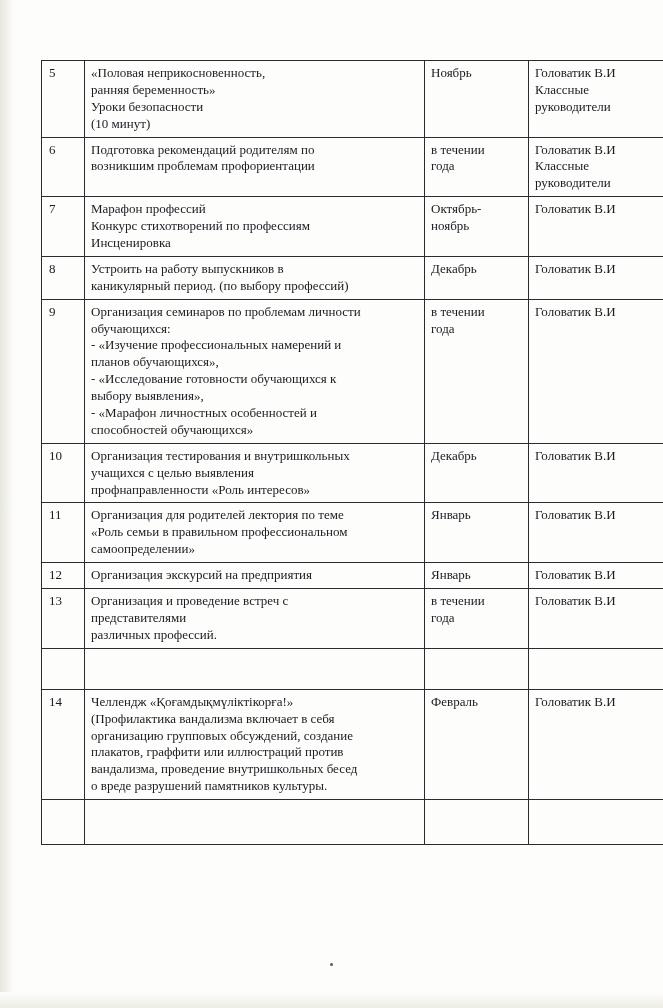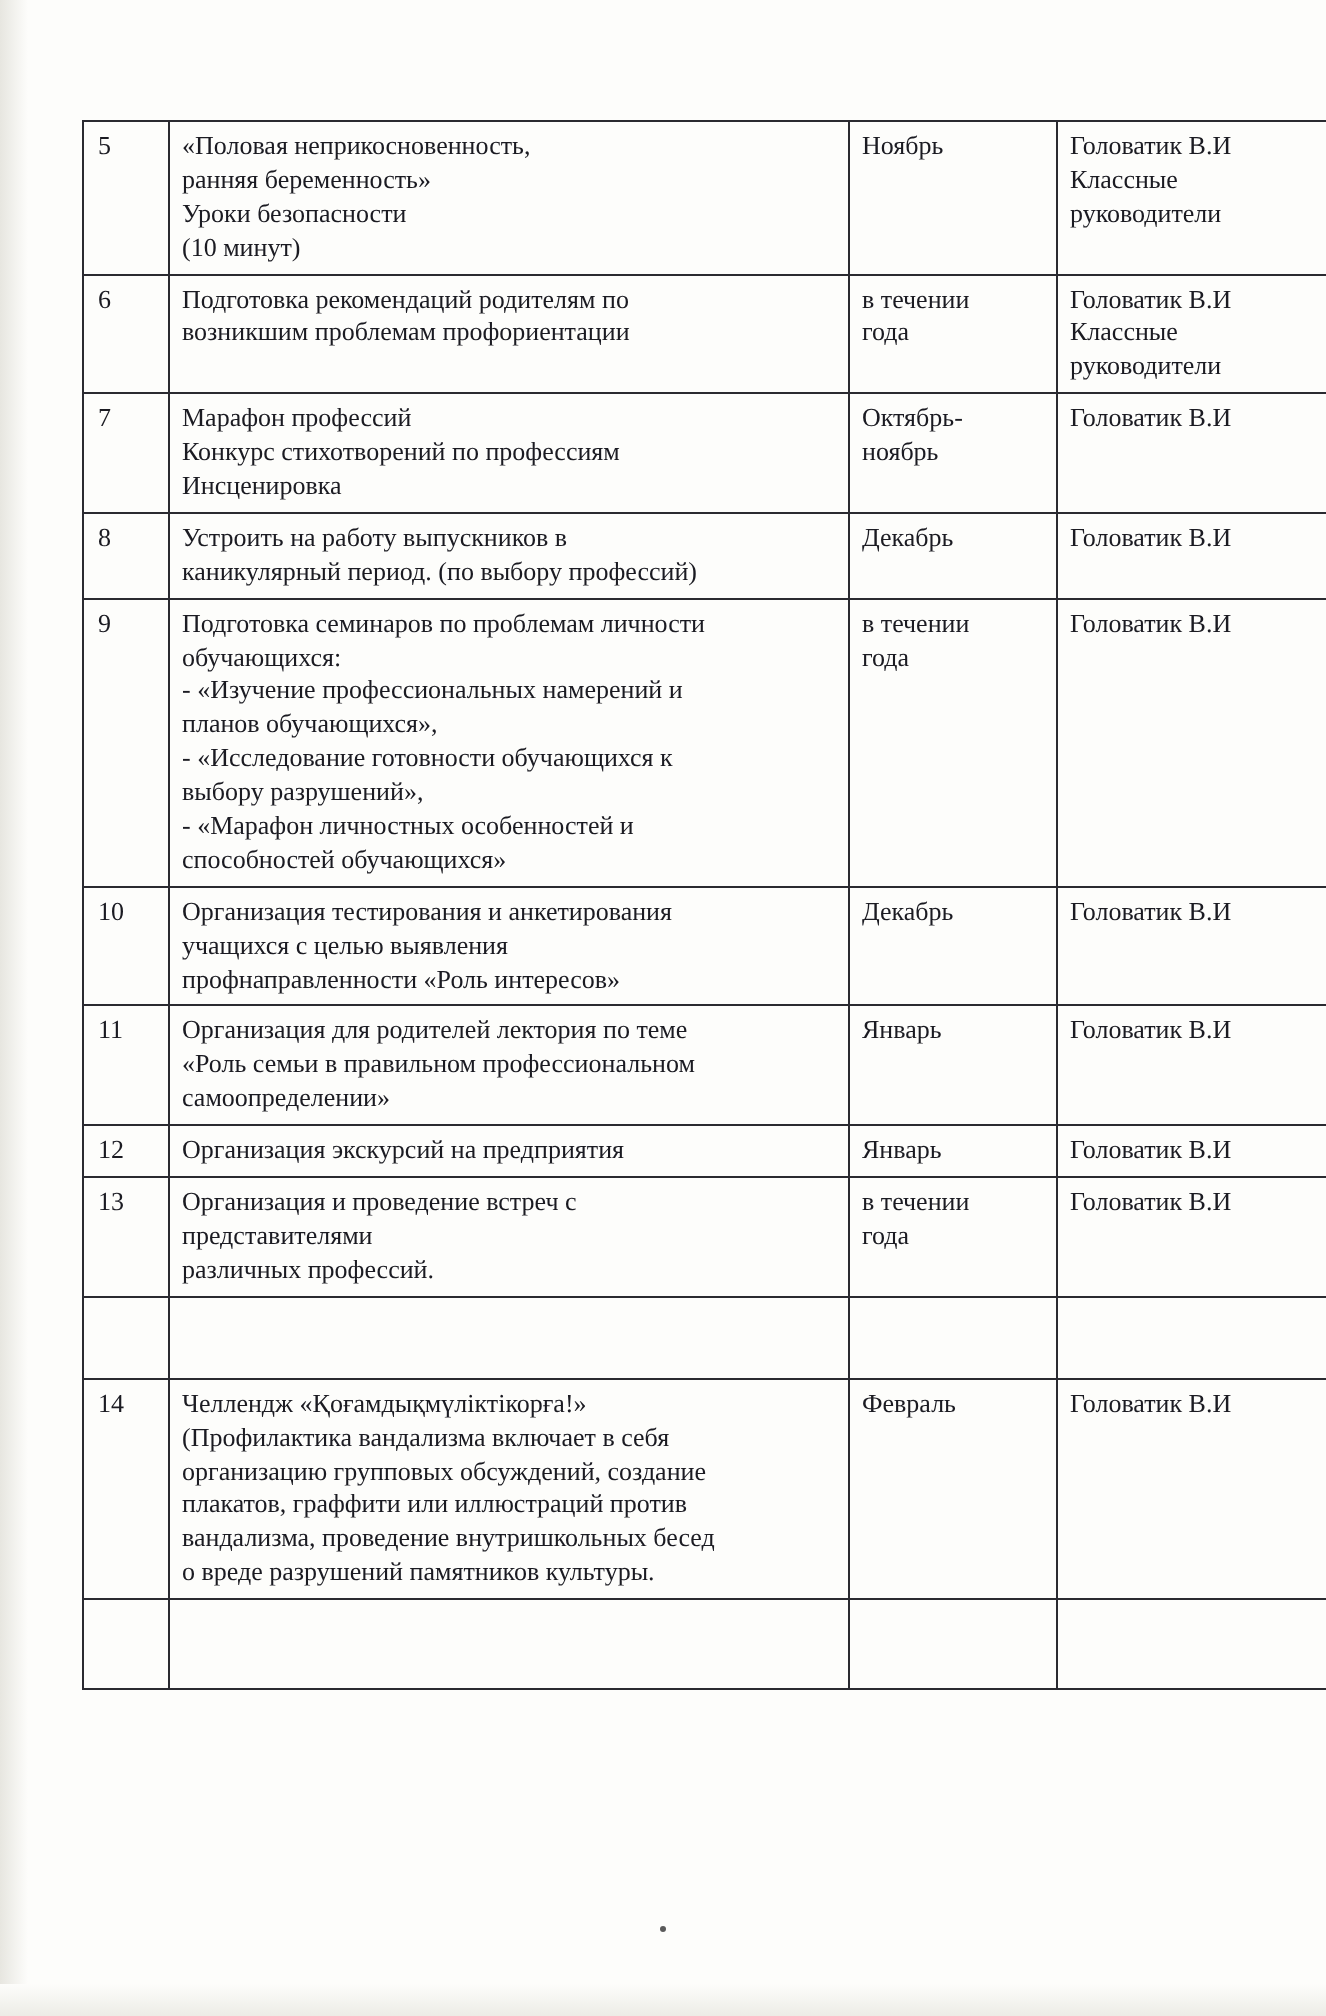--- a/index.html
+++ b/index.html
@@ -150,41 +150,41 @@
           <td class="col-date">
             <span class="cell-line">Декабрь</span>
           </td>
           <td class="col-resp">
             <span class="cell-line">Головатик В.И</span>
           </td>
         </tr>
         <tr>
           <td class="col-num">9</td>
           <td class="col-event">
-            <span class="cell-line">Подготовка семинаров по проблемам личности</span>
+            <span class="cell-line">Организация семинаров по проблемам личности</span>
             <span class="cell-line">обучающихся:</span>
             <span class="cell-line">- «Изучение профессиональных намерений и</span>
             <span class="cell-line">планов обучающихся»,</span>
             <span class="cell-line">- «Исследование готовности обучающихся к</span>
-            <span class="cell-line">выбору разрушений»,</span>
+            <span class="cell-line">выбору выявления»,</span>
             <span class="cell-line">- «Марафон личностных особенностей и</span>
             <span class="cell-line">способностей обучающихся»</span>
           </td>
           <td class="col-date">
             <span class="cell-line">в течении</span>
             <span class="cell-line">года</span>
           </td>
           <td class="col-resp">
             <span class="cell-line">Головатик В.И</span>
           </td>
         </tr>
         <tr>
           <td class="col-num">10</td>
           <td class="col-event">
-            <span class="cell-line">Организация тестирования и анкетирования</span>
+            <span class="cell-line">Организация тестирования и внутришкольных</span>
             <span class="cell-line">учащихся с целью выявления</span>
             <span class="cell-line">профнаправленности «Роль интересов»</span>
           </td>
           <td class="col-date">
             <span class="cell-line">Декабрь</span>
           </td>
           <td class="col-resp">
             <span class="cell-line">Головатик В.И</span>
           </td>
         </tr>

